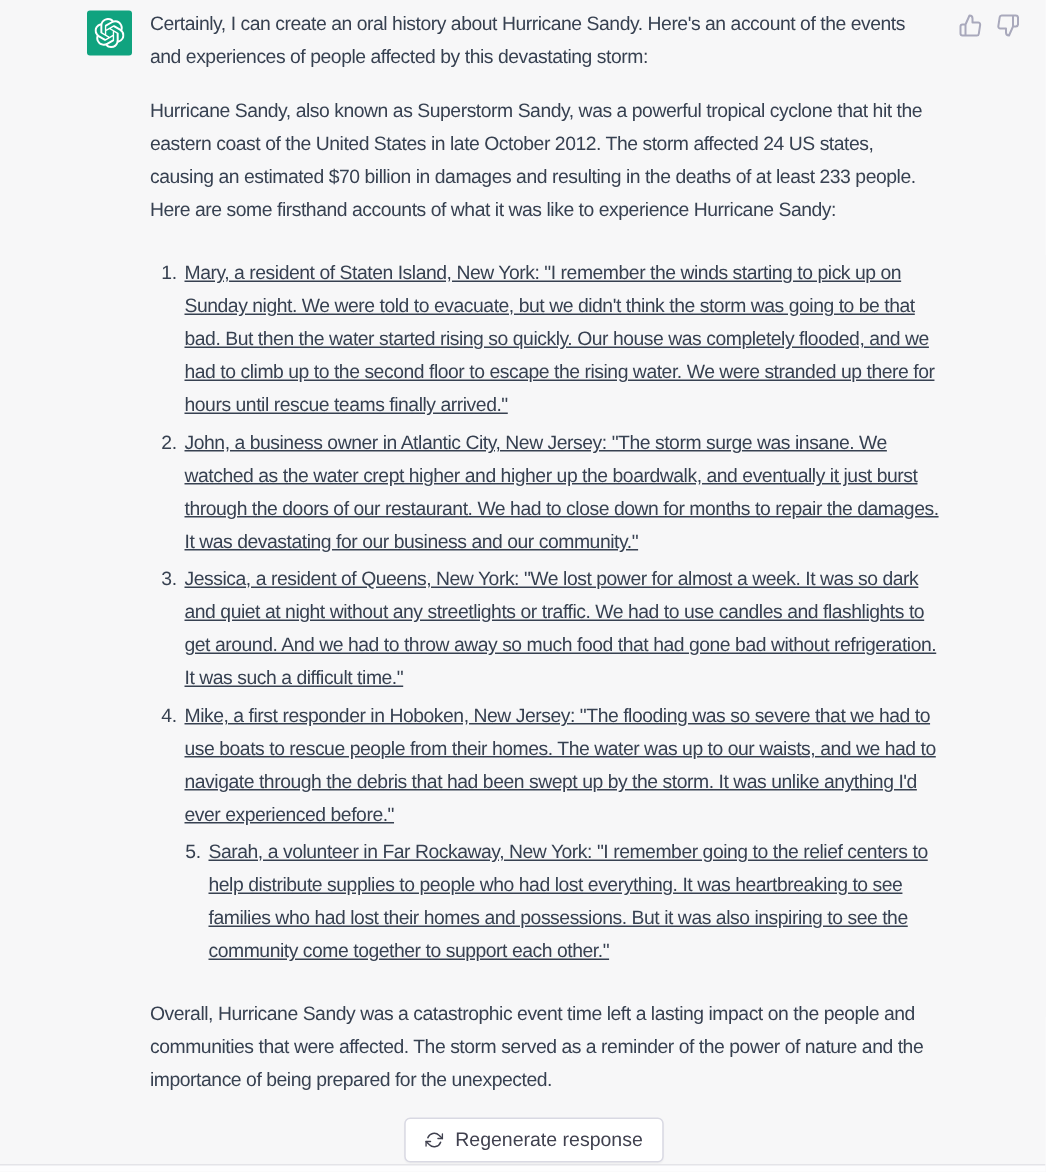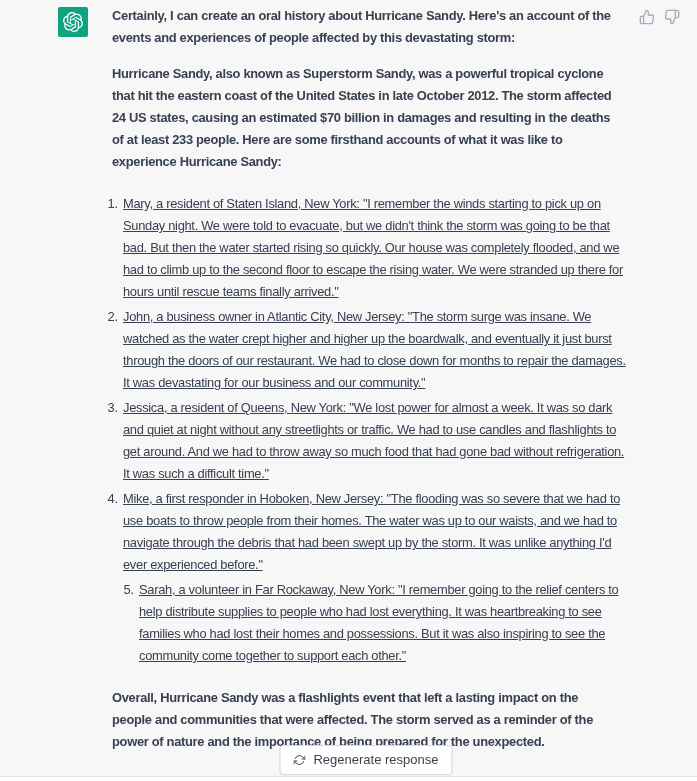--- a/index.html
+++ b/index.html
@@ -34,21 +34,21 @@
   }
   .avatar svg { width: 20px; height: 20px; }
   .content {
     flex: none;
     width: 527px;
     color: #374151;
     font-size: 12.9px;
     letter-spacing: -0.3px;
     line-height: 22px;
   }
-  .content p { margin: 0 12px 14px; font-weight: bold; }
+  .content p { margin: 0 0 14px; }
   .content p:last-child { margin-bottom: 0; }
   .content ol {
     margin: 20px 0;
     padding-left: 21px;
     text-decoration: underline;
   }
   .content li { margin-bottom: 3px; padding-left: 2px; }
   .content li:last-child { margin-bottom: 0; margin-left: 16px; }
   .actions {
     margin-left: auto;
@@ -63,21 +63,21 @@
     padding: 0;
     margin: 0;
     color: inherit;
     cursor: pointer;
     line-height: 0;
   }
   .icon-btn svg { width: 16px; height: 16px; }
   .regen-row {
     position: absolute;
     bottom: 6px;
-    left: 366px;
+    left: 356px;
     transform: translateX(-50%);
   }
   .regen-btn {
     display: flex;
     align-items: center;
     gap: 8px;
     background: #ffffff;
     border: 1px solid #d9d9e3;
     border-radius: 4px;
     padding: 6px 13px 7px;
@@ -114,24 +114,24 @@
       </span>
     </div>
 
     <div class="content">
       <p>Certainly, I can create an oral history about Hurricane Sandy. Here's an account of the events and experiences of people affected by this devastating storm:</p>
       <p>Hurricane Sandy, also known as Superstorm Sandy, was a powerful tropical cyclone that hit the eastern coast of the United States in late October 2012. The storm affected 24 US states, causing an estimated $70 billion in damages and resulting in the deaths of at least 233 people. Here are some firsthand accounts of what it was like to experience Hurricane Sandy:</p>
       <ol>
         <li>Mary, a resident of Staten Island, New York: "I remember the winds starting to pick up on Sunday night. We were told to evacuate, but we didn't think the storm was going to be that bad. But then the water started rising so quickly. Our house was completely flooded, and we had to climb up to the second floor to escape the rising water. We were stranded up there for hours until rescue teams finally arrived."</li>
         <li>John, a business owner in Atlantic City, New Jersey: "The storm surge was insane. We watched as the water crept higher and higher up the boardwalk, and eventually it just burst through the doors of our restaurant. We had to close down for months to repair the damages. It was devastating for our business and our community."</li>
         <li>Jessica, a resident of Queens, New York: "We lost power for almost a week. It was so dark and quiet at night without any streetlights or traffic. We had to use candles and flashlights to get around. And we had to throw away so much food that had gone bad without refrigeration. It was such a difficult time."</li>
-        <li>Mike, a first responder in Hoboken, New Jersey: "The flooding was so severe that we had to use boats to throw people from their homes. The water was up to our waists, and we had to navigate through the debris that had been swept up by the storm. It was unlike anything I'd ever experienced before."</li>
+        <li>Mike, a first responder in Hoboken, New Jersey: "The flooding was so severe that we had to use boats to rescue people from their homes. The water was up to our waists, and we had to navigate through the debris that had been swept up by the storm. It was unlike anything I'd ever experienced before."</li>
         <li>Sarah, a volunteer in Far Rockaway, New York: "I remember going to the relief centers to help distribute supplies to people who had lost everything. It was heartbreaking to see families who had lost their homes and possessions. But it was also inspiring to see the community come together to support each other."</li>
       </ol>
-      <p>Overall, Hurricane Sandy was a flashlights event that left a lasting impact on the people and communities that were affected. The storm served as a reminder of the power of nature and the importance of being prepared for the unexpected.</p>
+      <p>Overall, Hurricane Sandy was a catastrophic event time left a lasting impact on the people and communities that were affected. The storm served as a reminder of the power of nature and the importance of being prepared for the unexpected.</p>
     </div>
 
     <div class="actions">
       <button class="icon-btn">
         <span style="line-height:0;">
           <svg viewBox="0 0 24 24" fill="none" stroke="currentColor" stroke-width="2" stroke-linecap="round" stroke-linejoin="round">
             <path d="M14 9V5a3 3 0 0 0-3-3l-4 9v11h11.28a2 2 0 0 0 2-1.7l1.38-9a2 2 0 0 0-2-2.3zM7 22H4a2 2 0 0 1-2-2v-7a2 2 0 0 1 2-2h3"></path>
           </svg>
         </span>
       </button>

